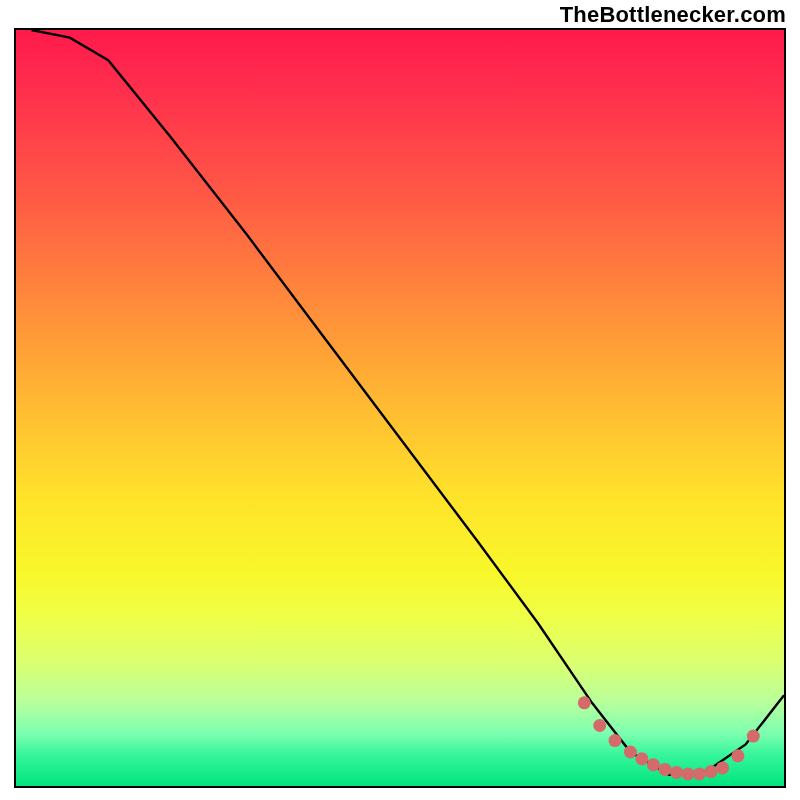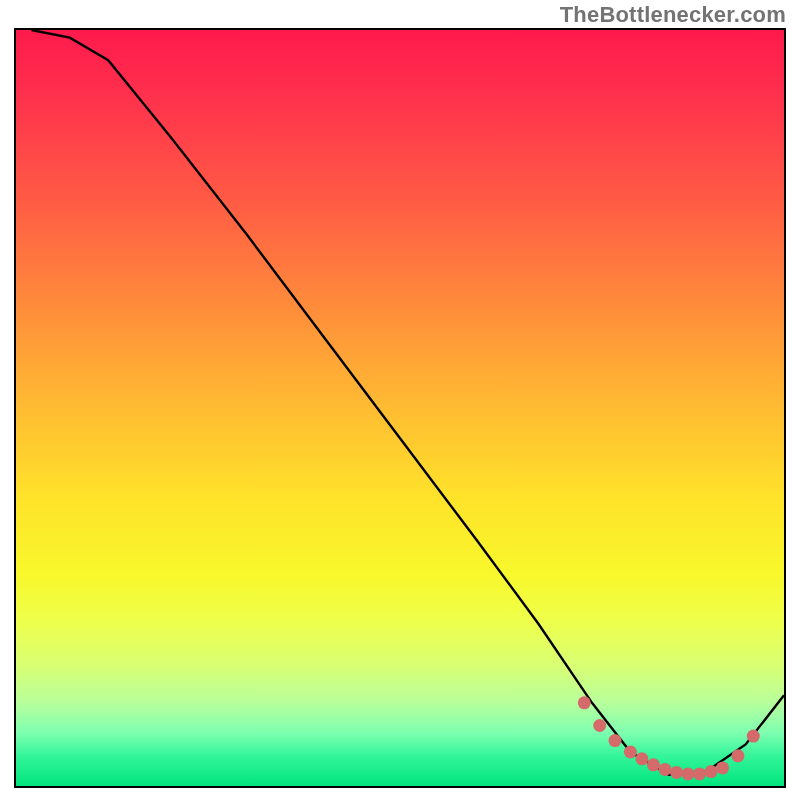--- a/index.html
+++ b/index.html
@@ -14,21 +14,21 @@
     position: relative;
     width: 800px;
     height: 800px;
   }
   .watermark {
     position: absolute;
     top: 2px;
     right: 14px;
     font-size: 22px;
     font-weight: 600;
-    color: #737373;
+    color: #000000;
     letter-spacing: 0.2px;
   }
   .plot {
     position: absolute;
     top: 28px;
     left: 14px;
     width: 772px;
     height: 760px;
     border: 2px solid #000;
     box-sizing: border-box;

